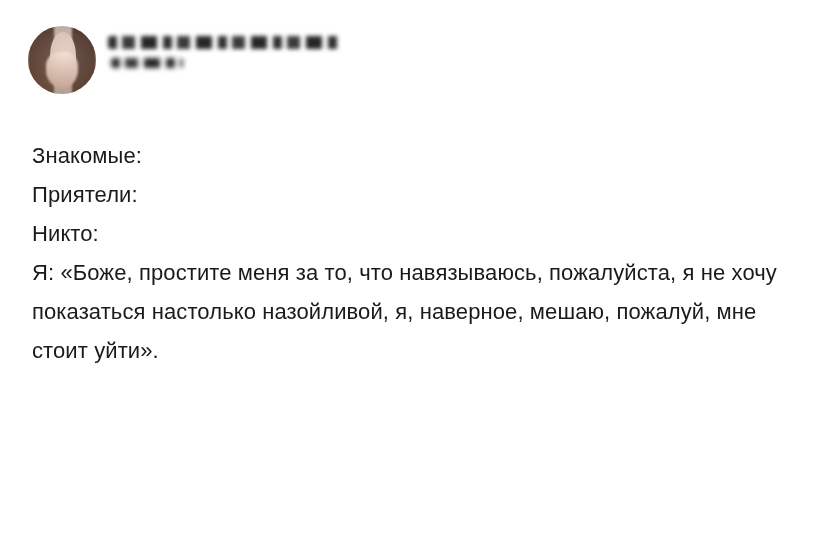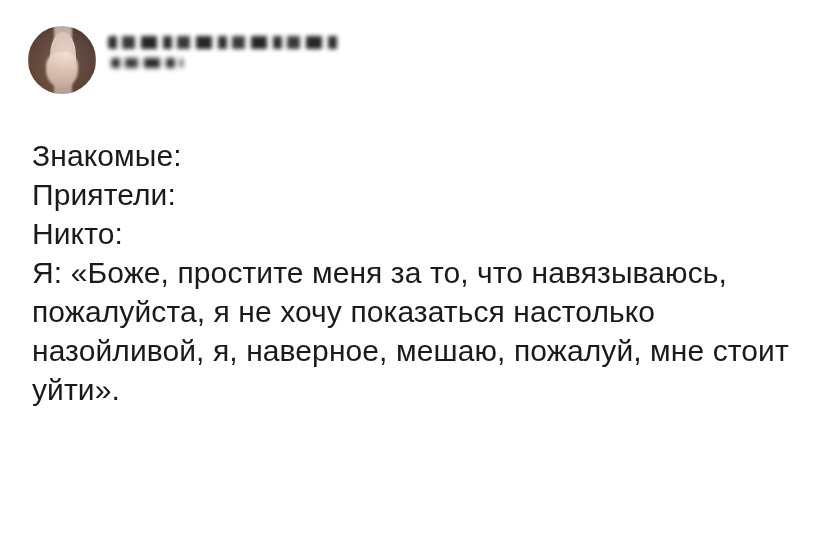--- a/index.html
+++ b/index.html
@@ -97,21 +97,21 @@
         #262626 33px, #262626 49px,
         rgba(255,255,255,0) 49px, rgba(255,255,255,0) 55px);
   }
   .blur-line.l1 { width: 232px; }
   .blur-line.l2 { width: 72px; height: 10px; filter: blur(2.4px); margin-left: 3px; }
   .body-text {
     position: absolute;
     left: 32px;
     top: 136px;
     width: 760px;
-    font-size: 30px;
+    font-size: 22px;
     line-height: 39px;
     color: #1a1a1a;
     letter-spacing: 0.1px;
     white-space: pre-wrap;
     word-break: normal;
   }
 </style>
 </head>
 <body>
 

